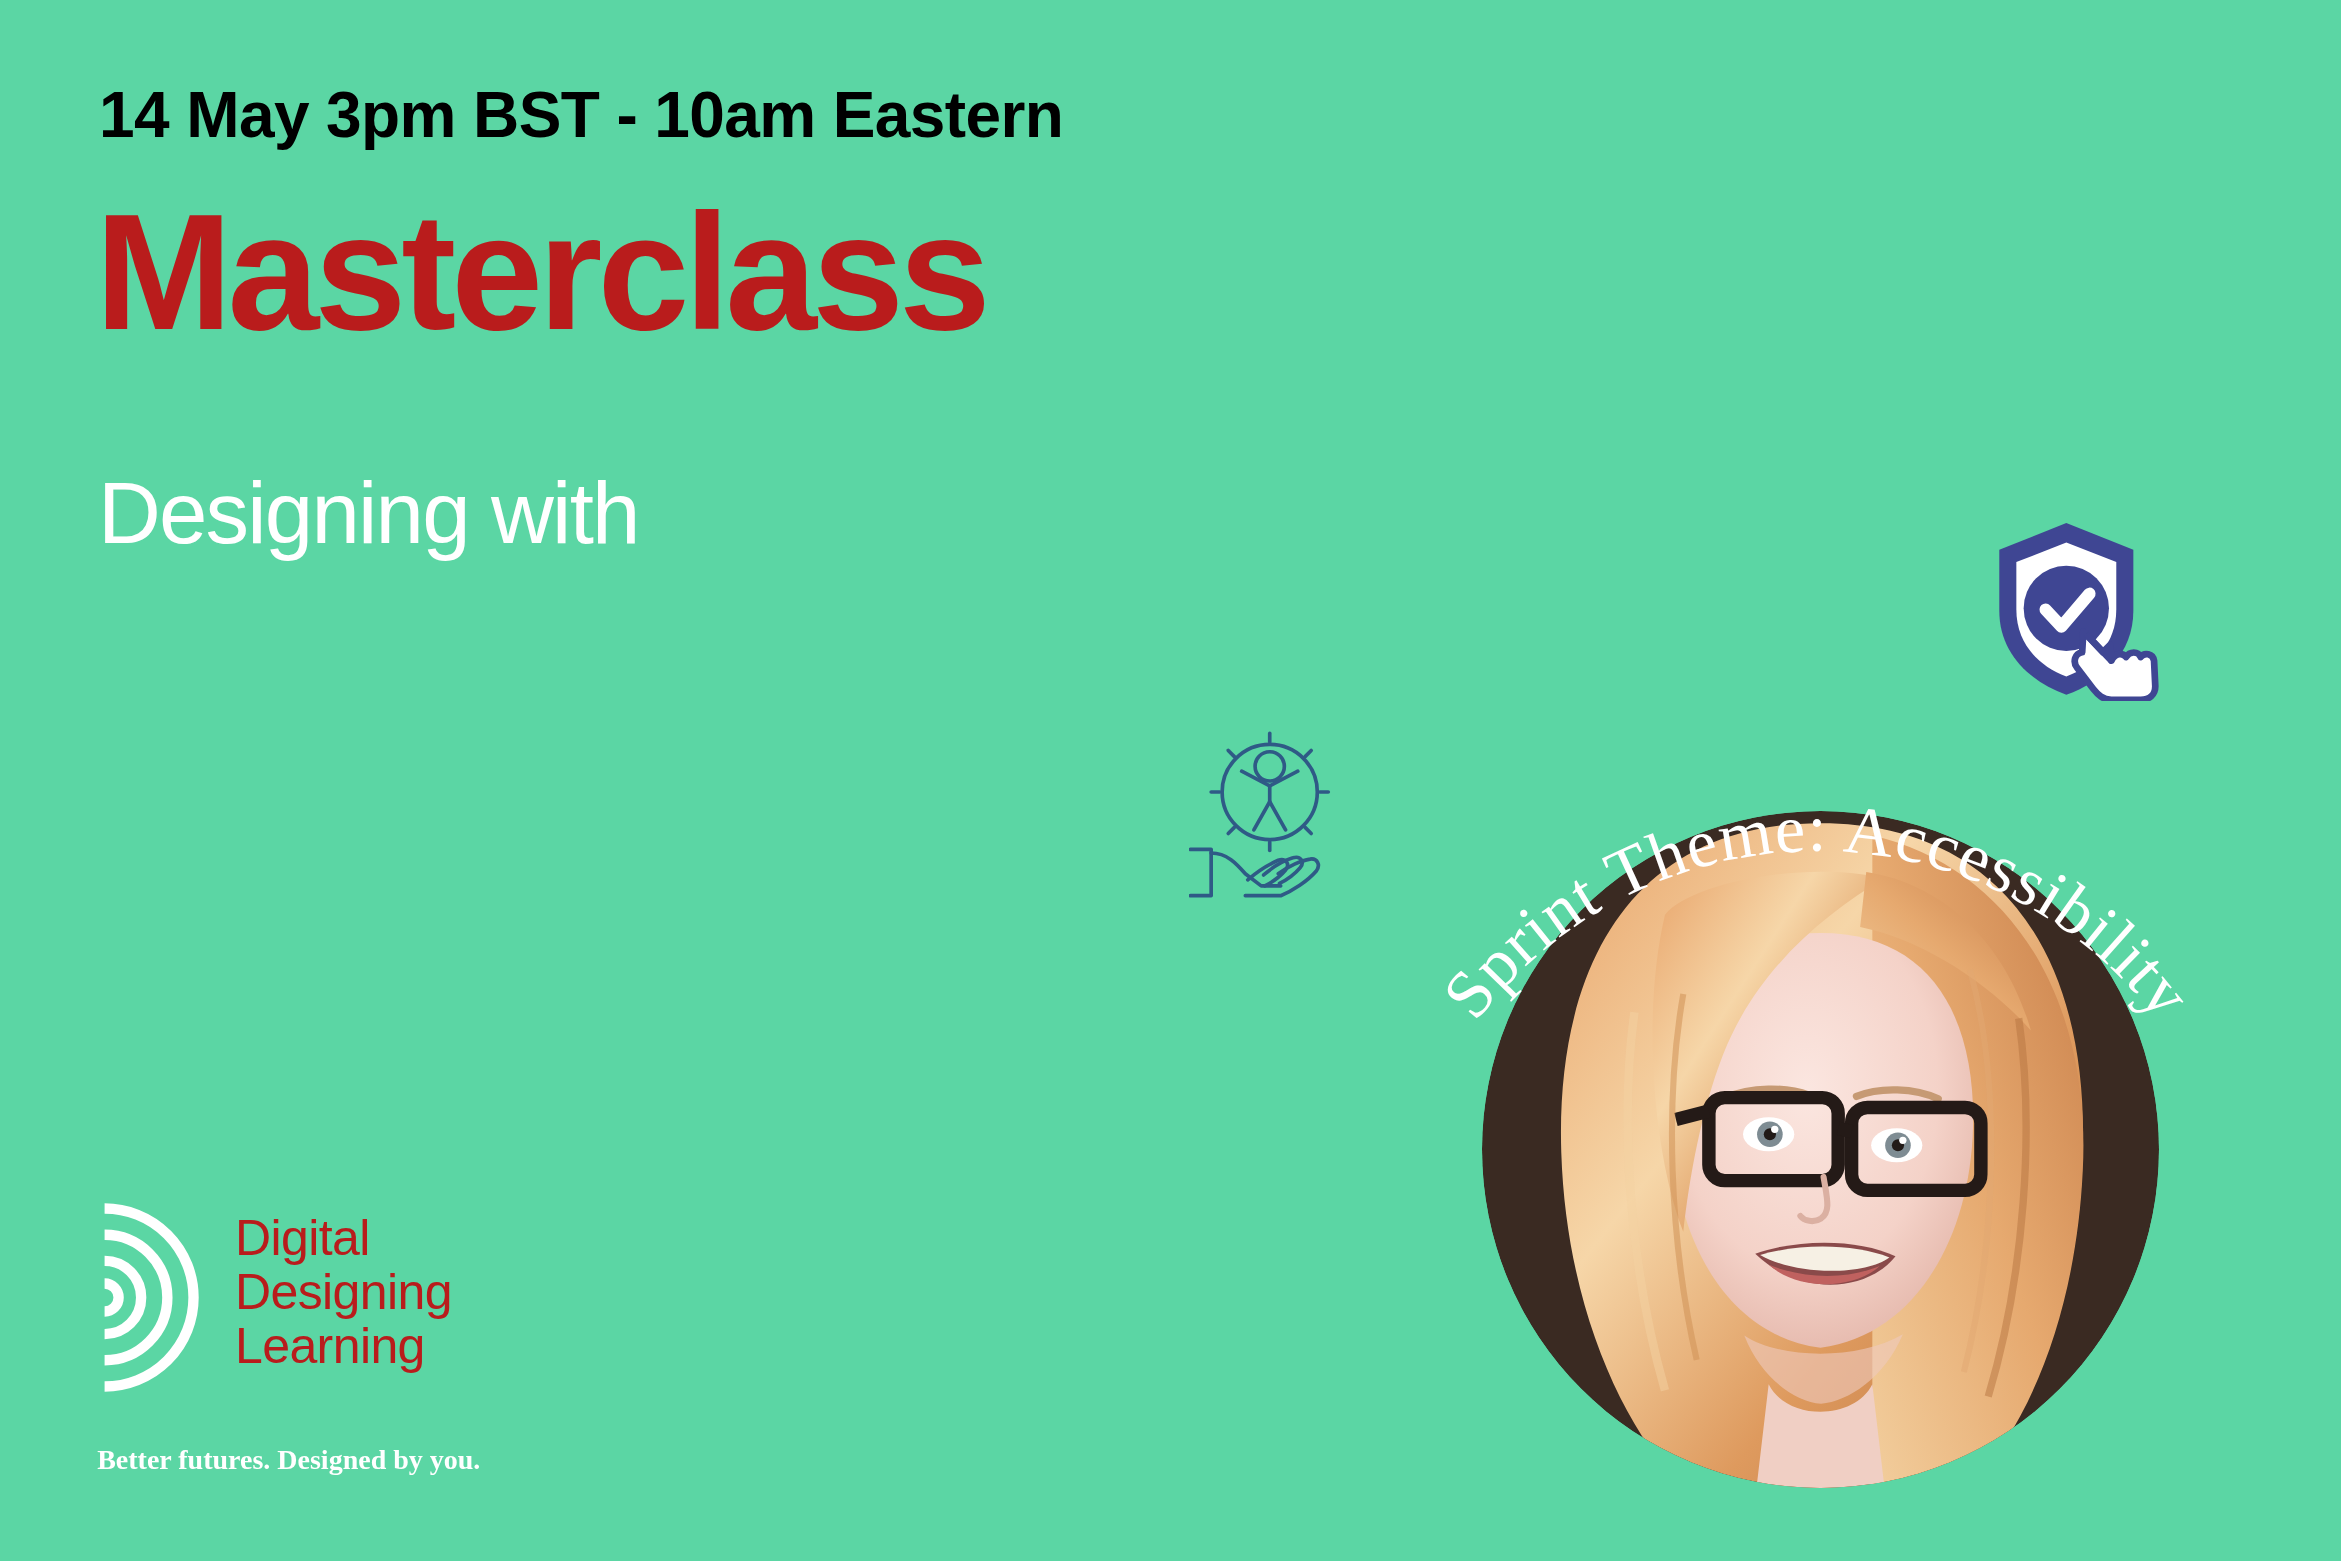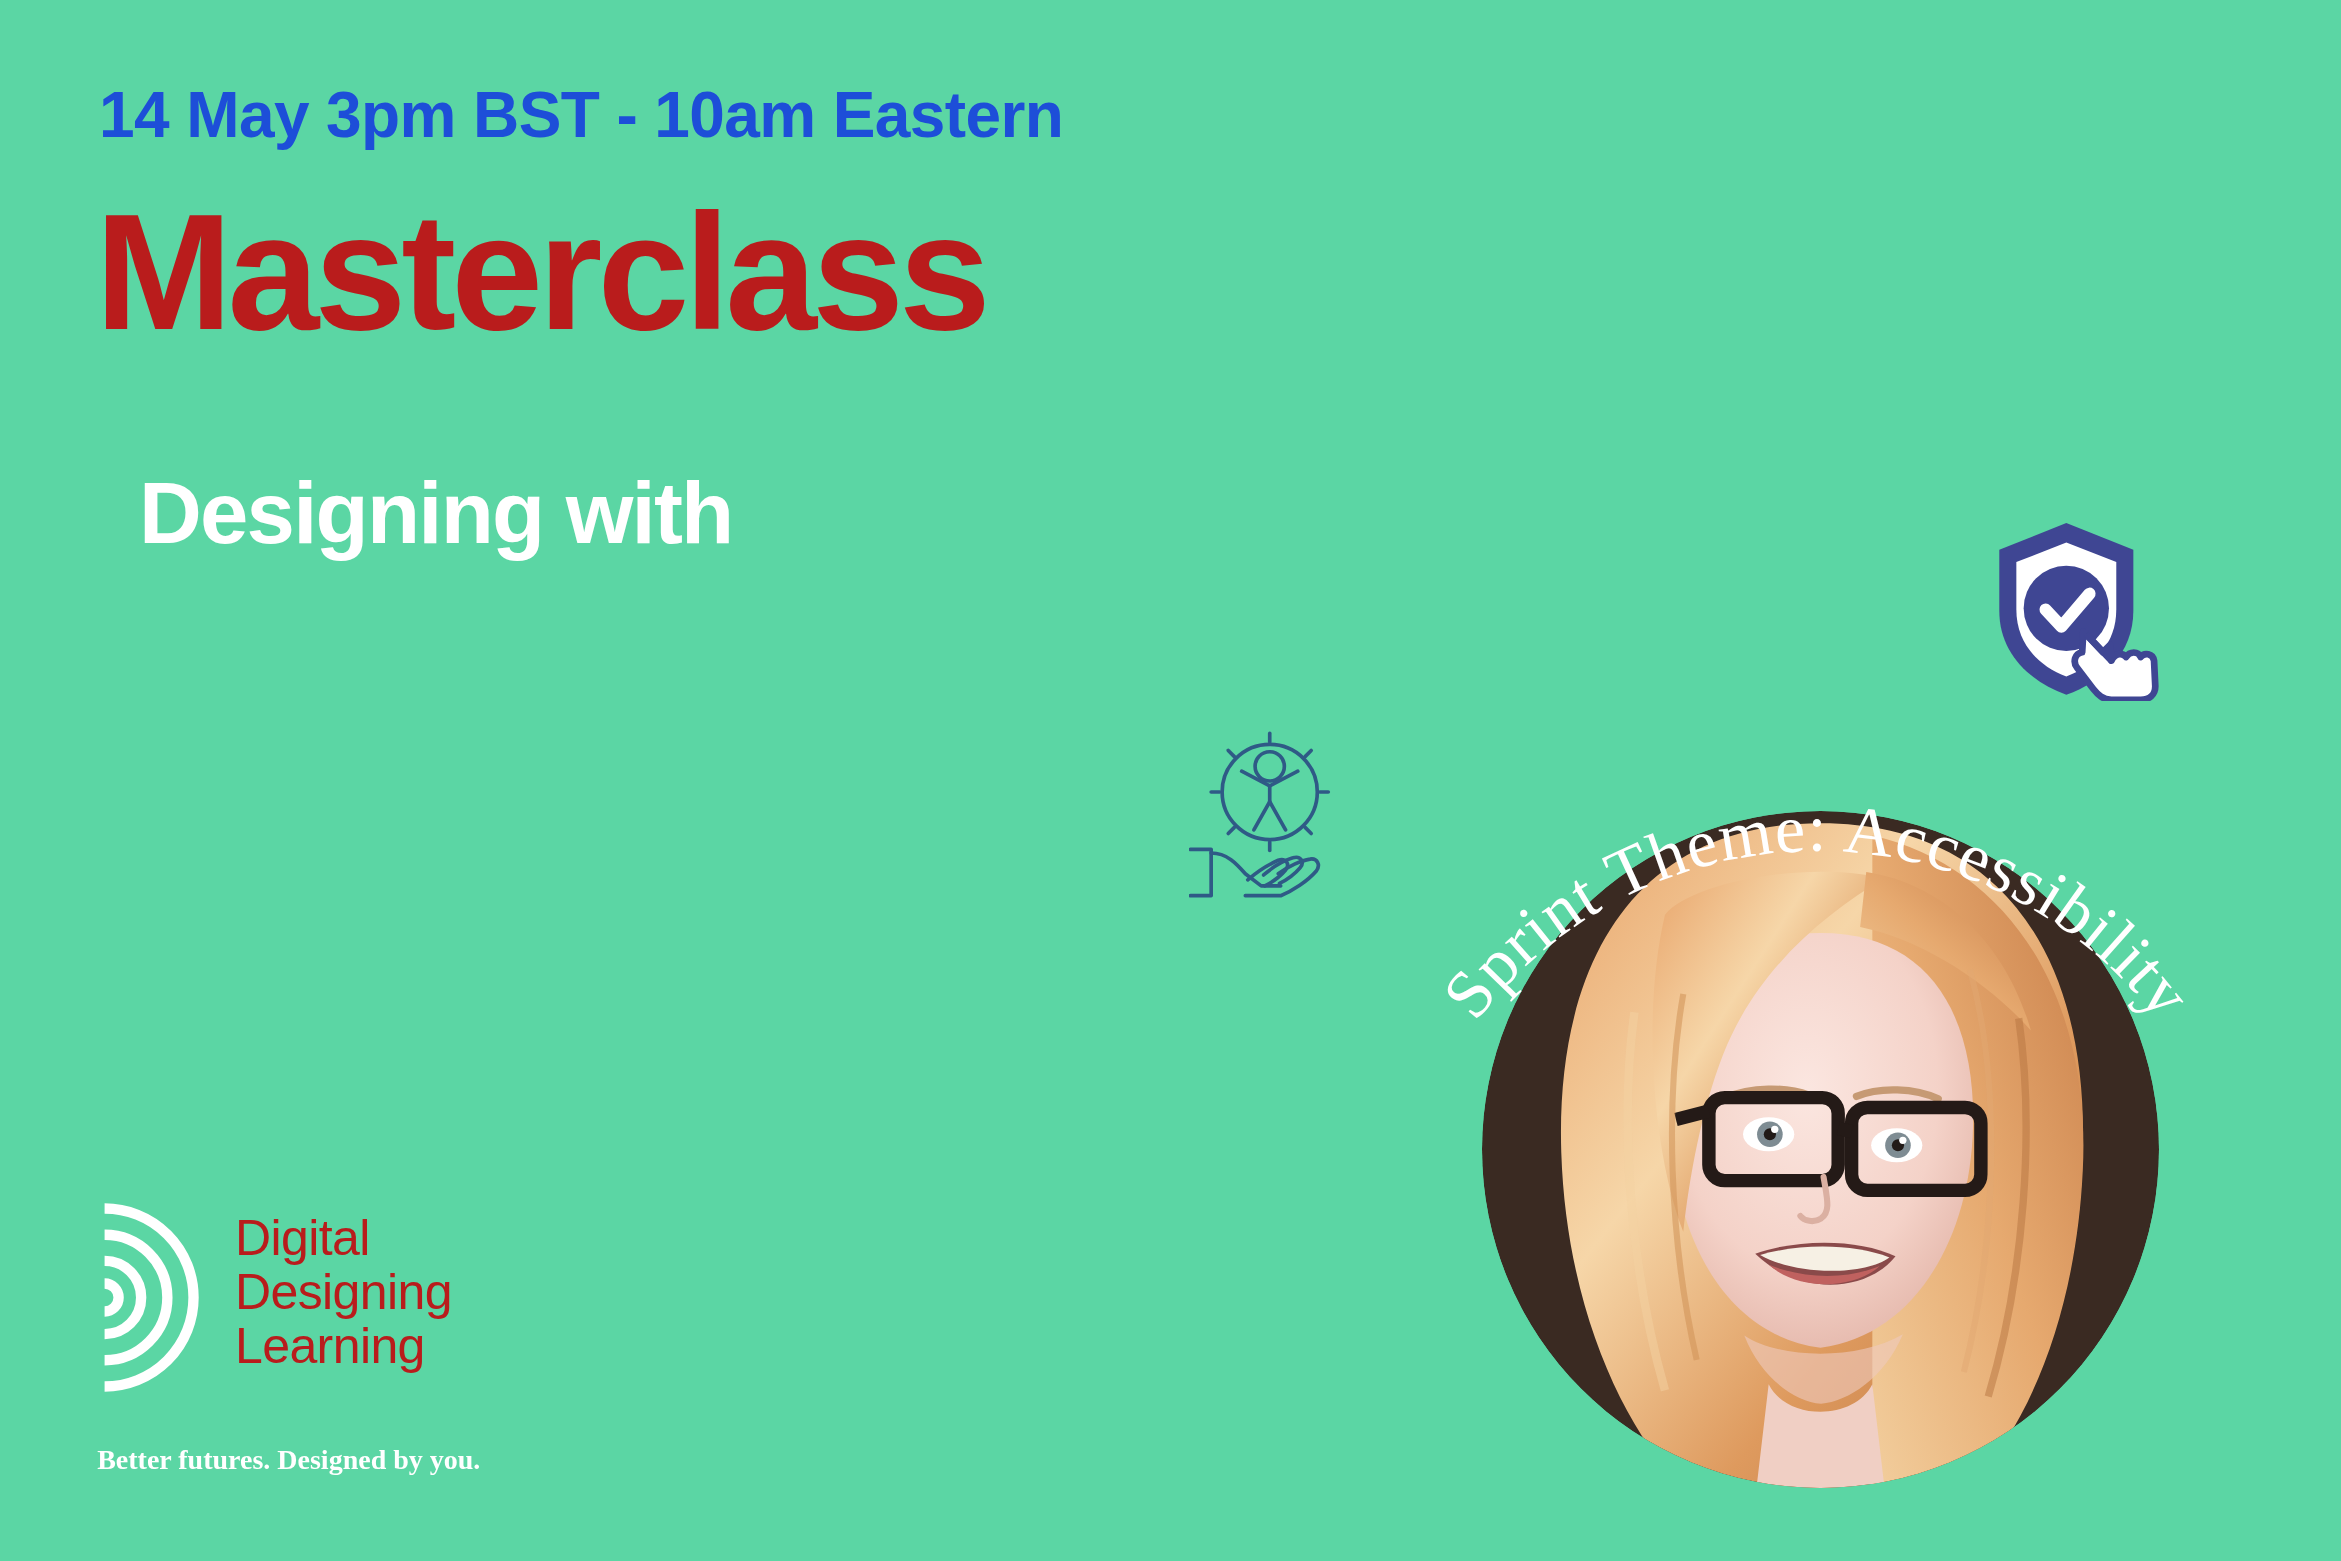--- a/index.html
+++ b/index.html
@@ -17,46 +17,45 @@
     -webkit-font-smoothing: antialiased;
   }
 
   
   #date-line {
     position: absolute;
     left: 99px;
     top: 78px;
     font-size: 64px;
     font-weight: bold;
-    color: #1d4ed8;
+    color: #000000;
     letter-spacing: -0.6px;
     white-space: nowrap;
   }
   #main-title {
     position: absolute;
     left: 95px;
     top: 190px;
     font-size: 165px;
     font-weight: bold;
     color: #b91c1c;
     letter-spacing: -4.9px;
     line-height: 1;
     white-space: nowrap;
   }
   #subtitle {
     position: absolute;
     left: 98px;
     top: 451px;
     font-size: 87px;
-    font-weight: bold;
+    font-weight: normal;
     color: #ffffff;
     letter-spacing: -1.8px;
     line-height: 1.42;
     white-space: nowrap;
-    margin-left: 41px;
   }
   #subtitle div { display: block; }
 
   
   #logo {
     position: absolute;
     left: 96px;
     top: 1200px;
     width: 378px;
     height: 244px;

